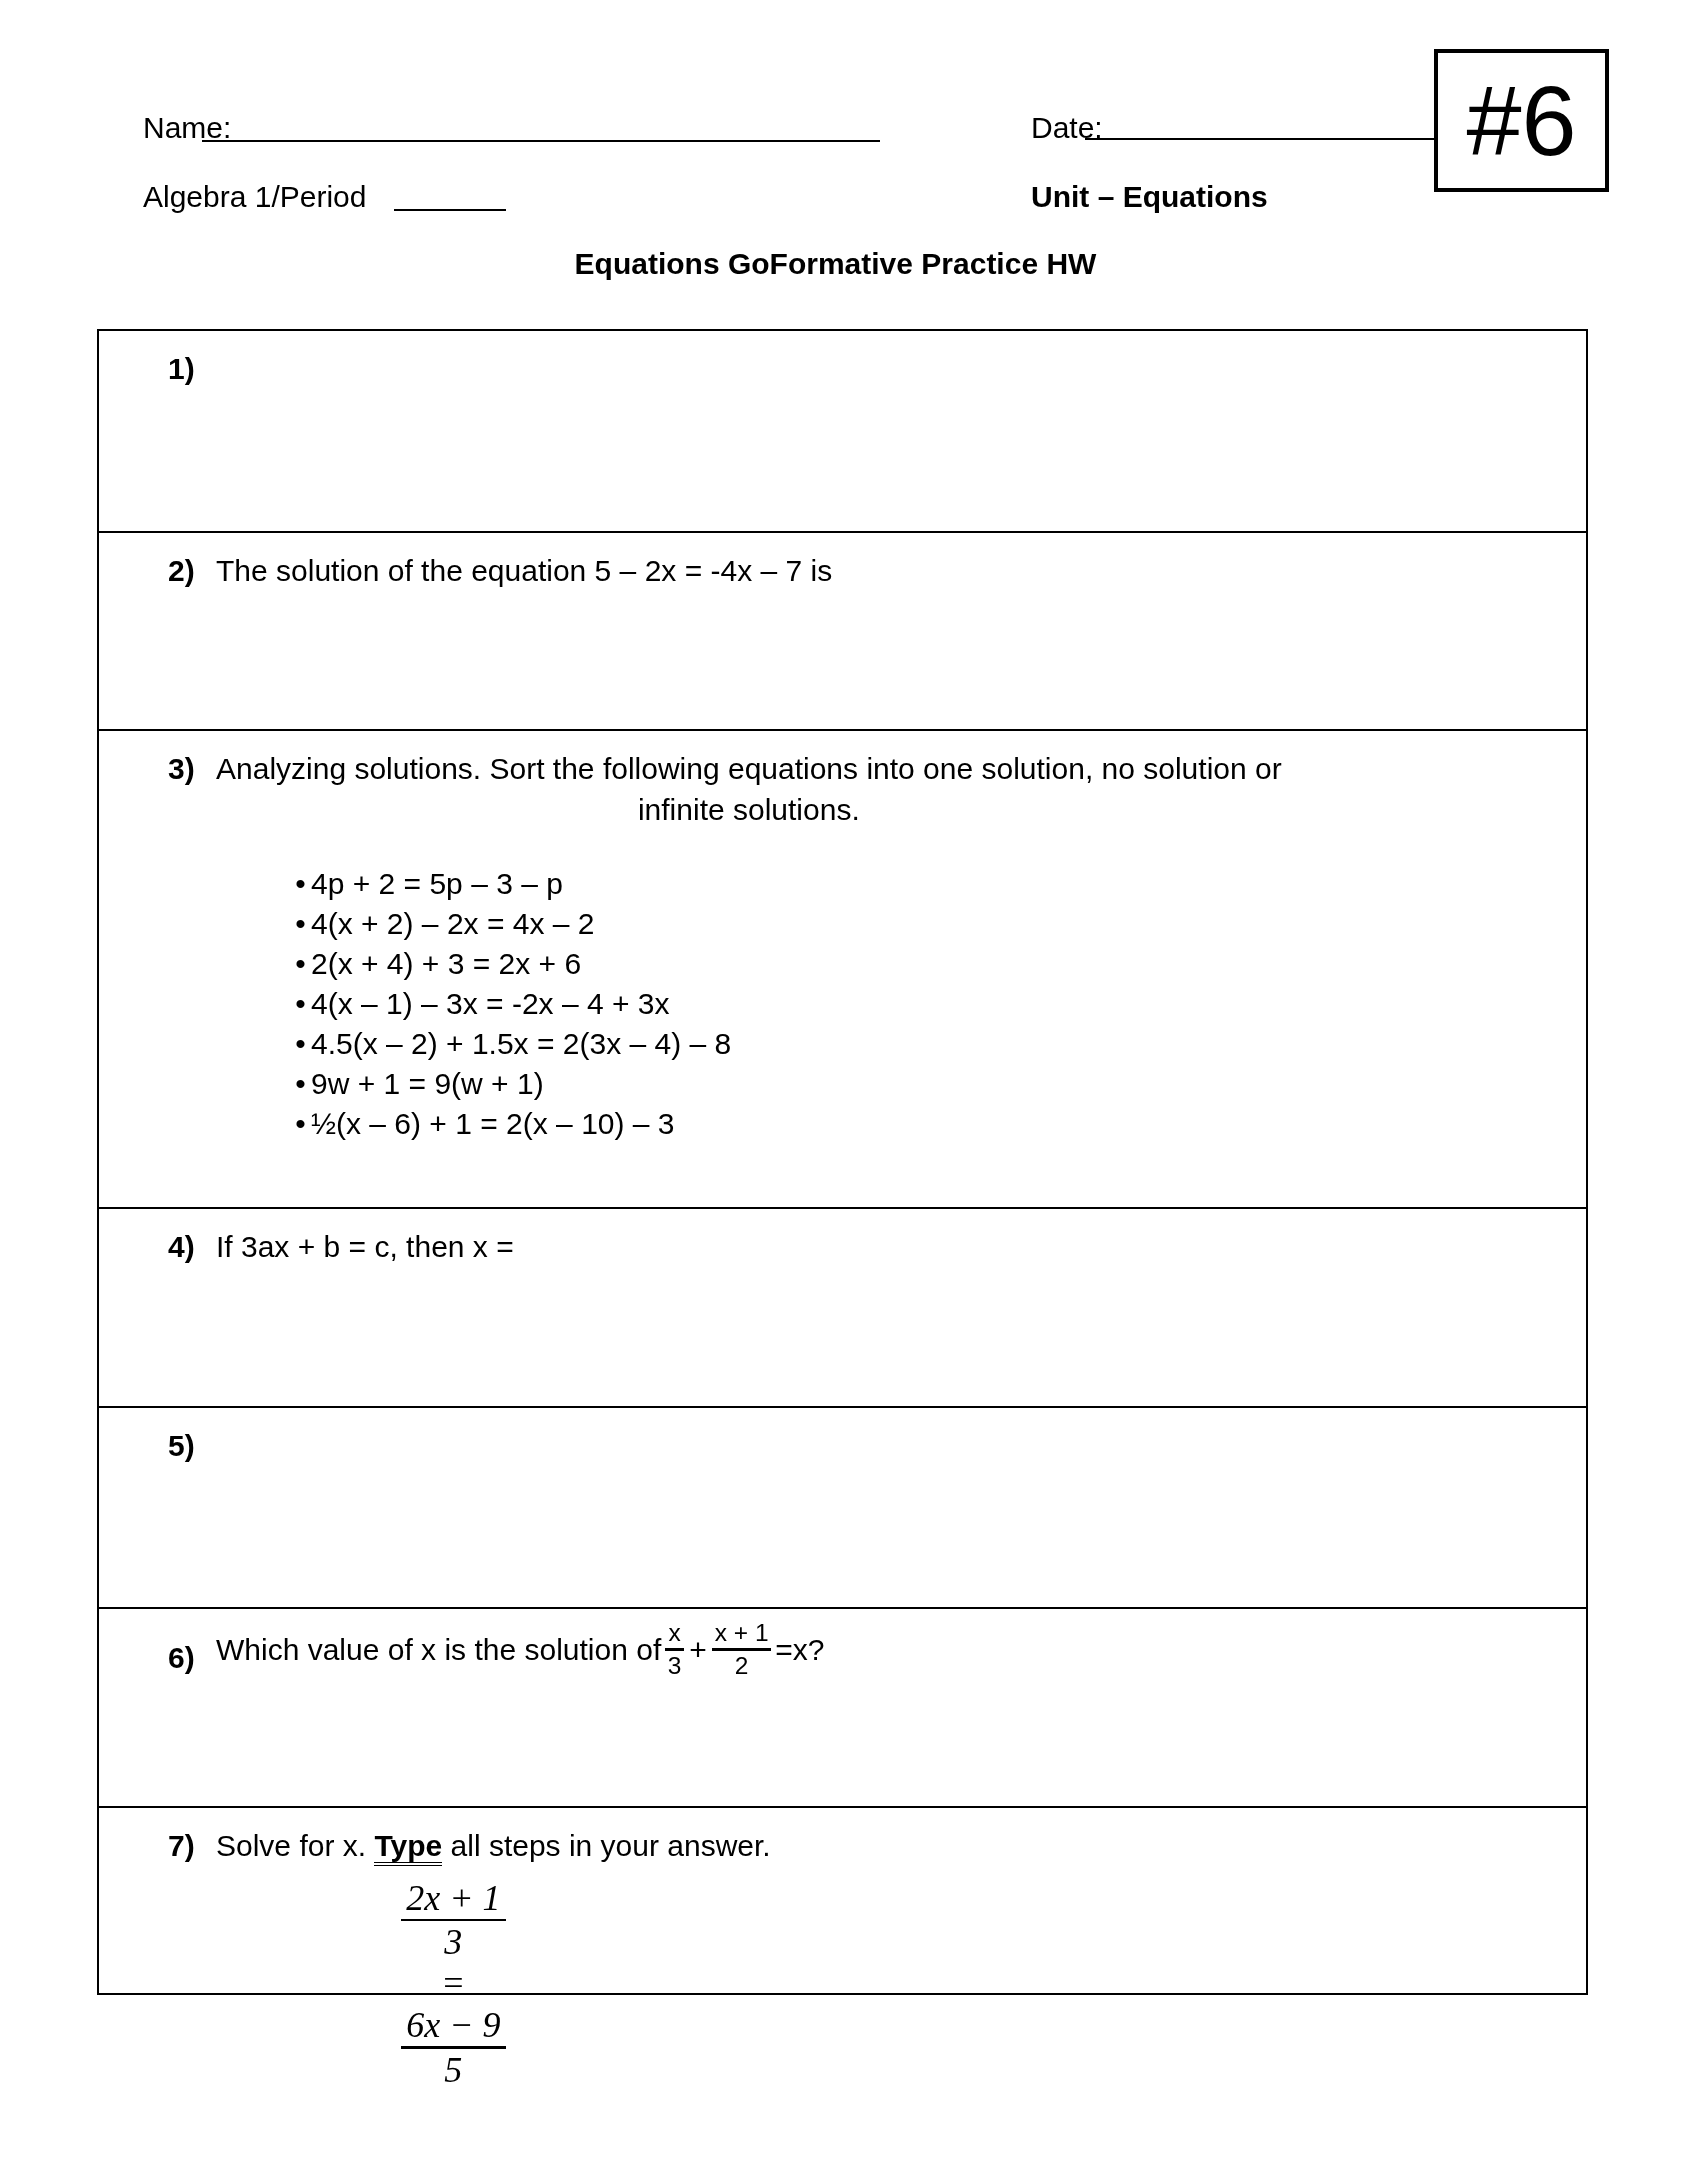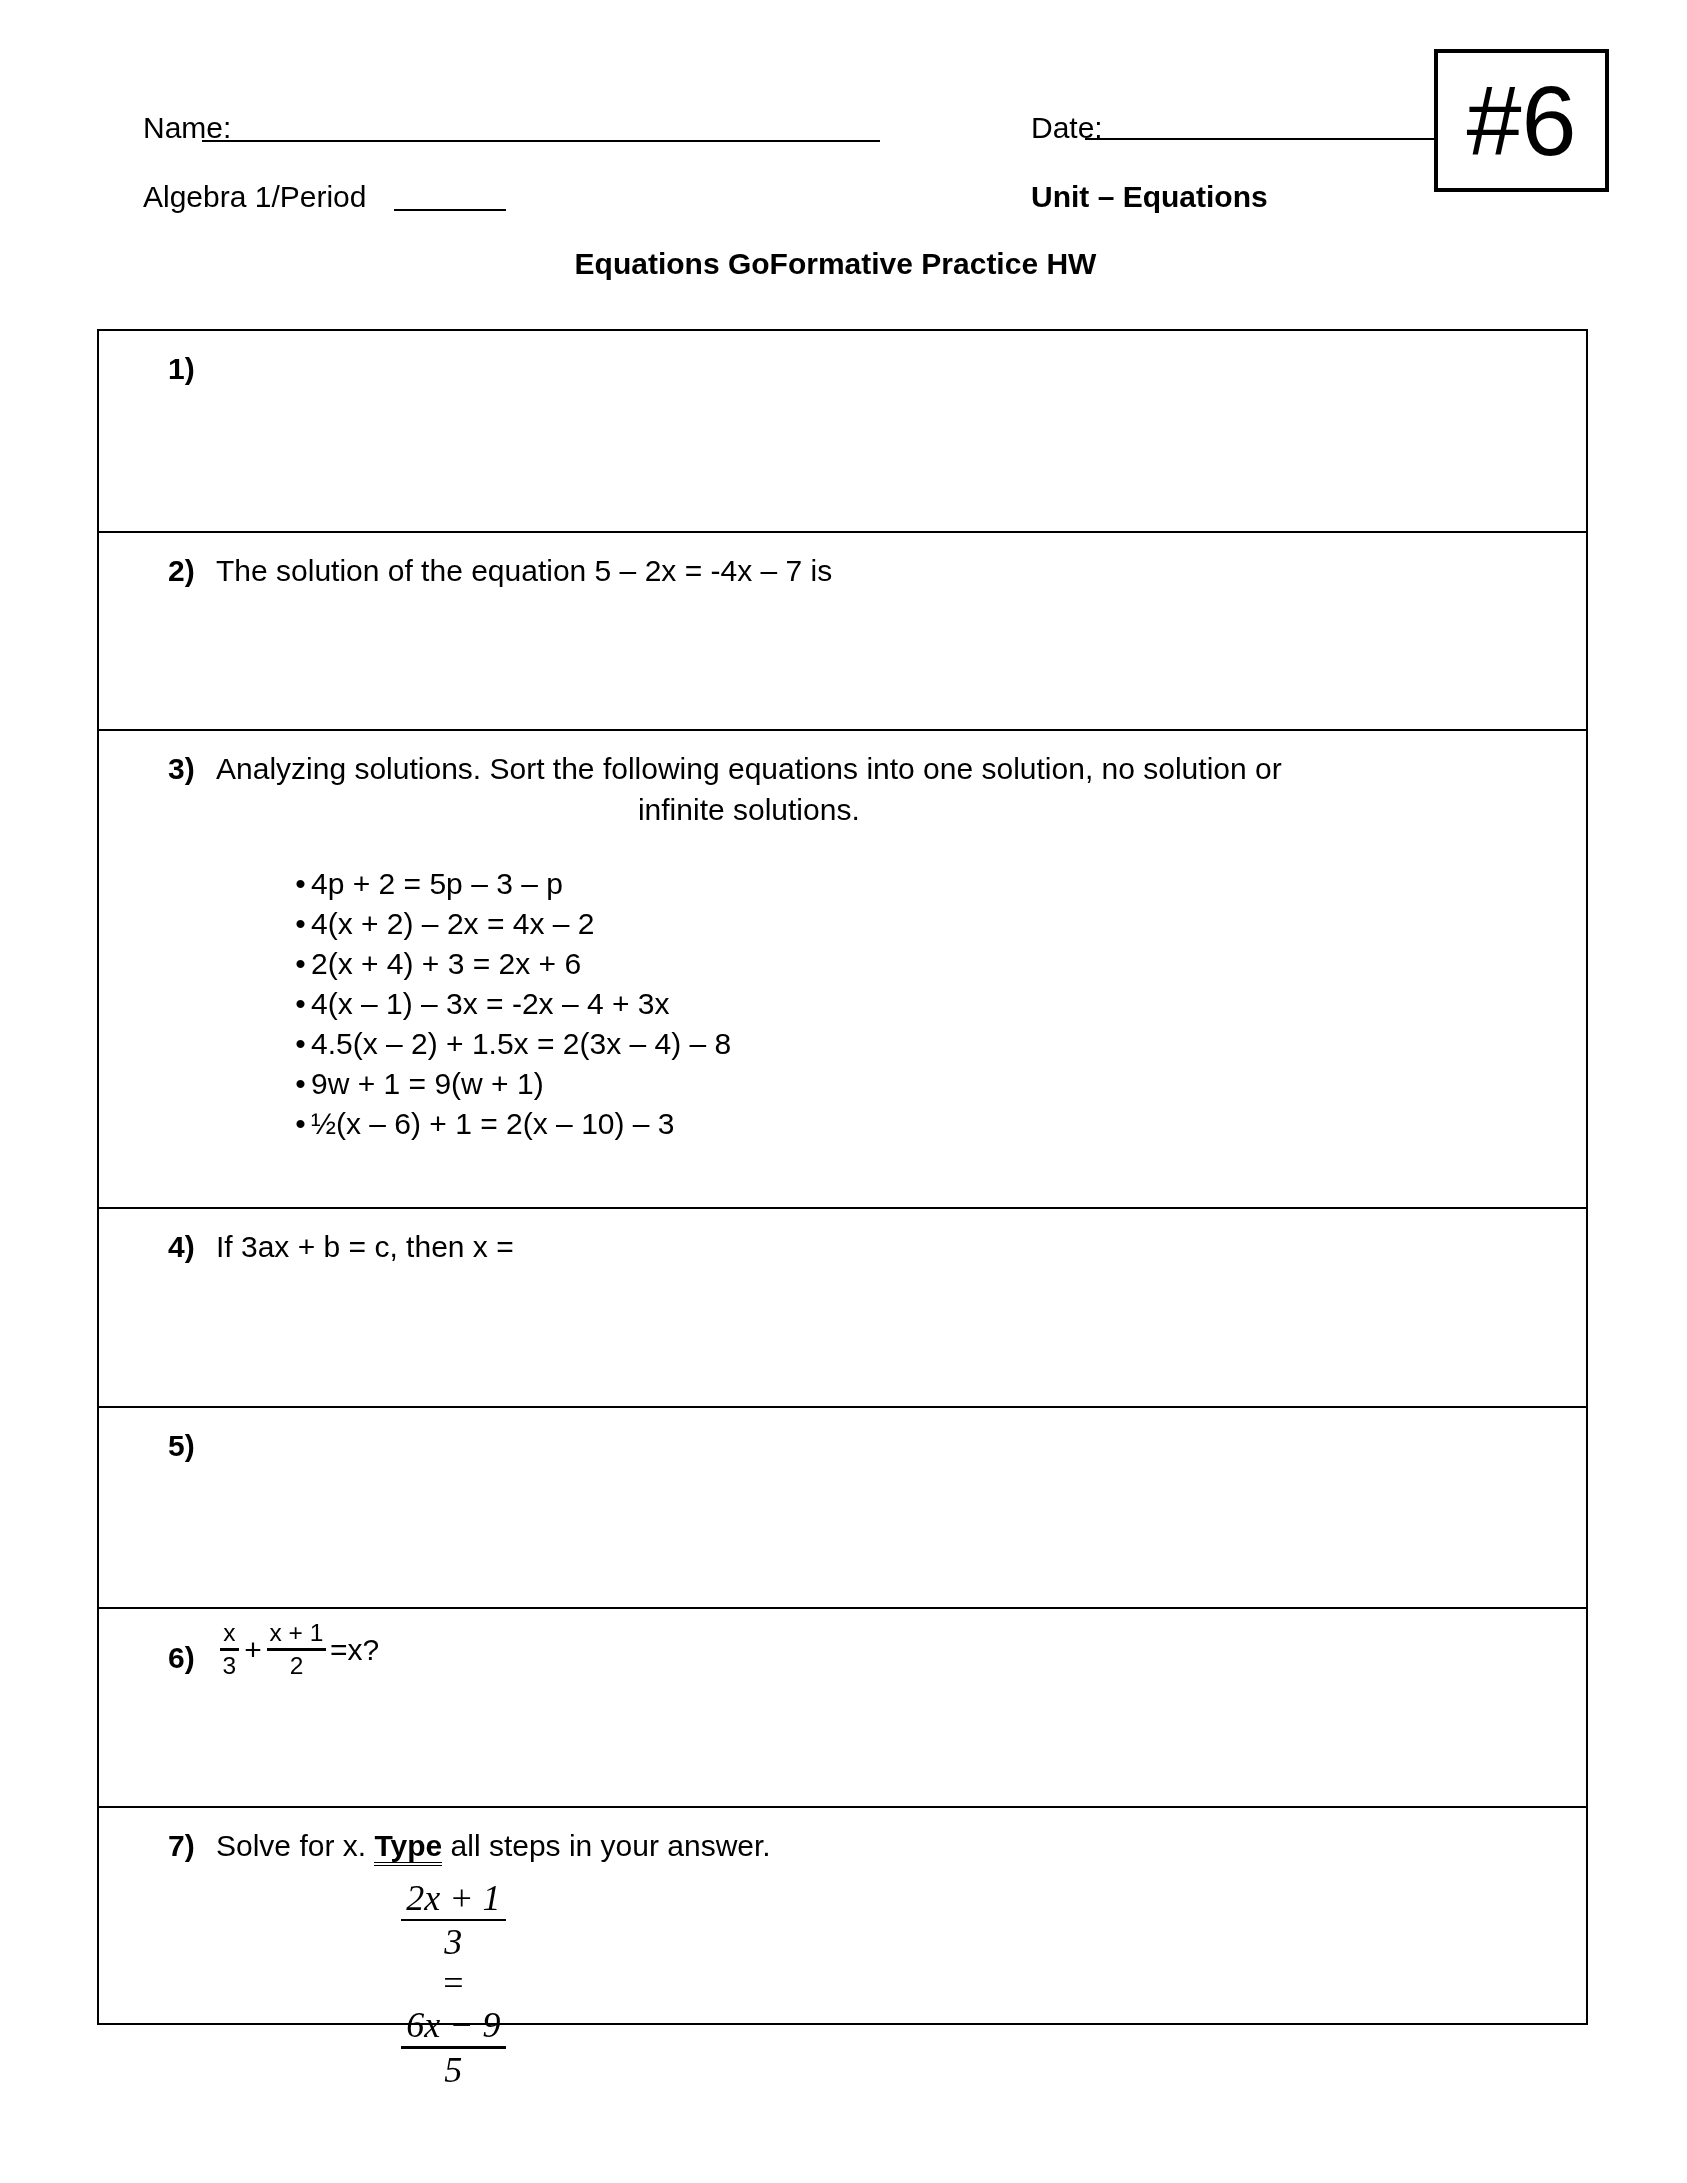--- a/index.html
+++ b/index.html
@@ -171,36 +171,37 @@
     <span class="qtext">If 3ax + b = c, then x =</span>
   </div>
 
   <div class="q-row" style="height:201px">
     <span class="qnum">5)</span>
   </div>
 
   <div class="q-row" style="height:199px; padding-top:9.3px">
     <span class="qnum" style="padding-top:18.5px">6)</span>
     <div class="q6-line">
+      <span>Which value of x is the solution of</span>
       <span class="frac frac-small">
         <span class="fnum">x</span>
         <span class="fbar"></span>
         <span class="fden">3</span>
       </span>
       <span class="q6-op">+</span>
       <span class="frac frac-small">
         <span class="fnum">x + 1</span>
         <span class="fbar"></span>
         <span class="fden">2</span>
       </span>
       <span>=x?</span>
     </div>
   </div>
 
-  <div class="q-row" style="height:217px">
+  <div class="q-row" style="height:187px">
     <div class="q7-body">
       <div class="q7-line1">
         <span class="qn">7)</span><span>Solve for x. </span><span class="emph">Type</span><span> all steps in your answer.</span>
       </div>
       <div class="q7-math">
         <span class="frac frac-big">
           <span class="fnum">2x + 1</span>
           <span class="fbar"></span>
           <span class="fden">3</span>
         </span>

